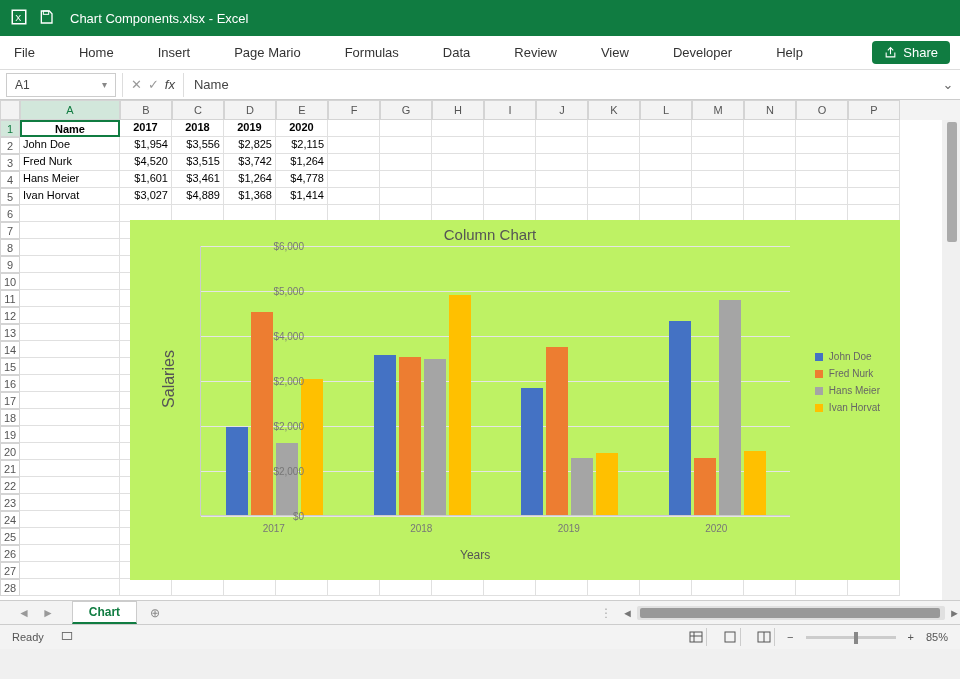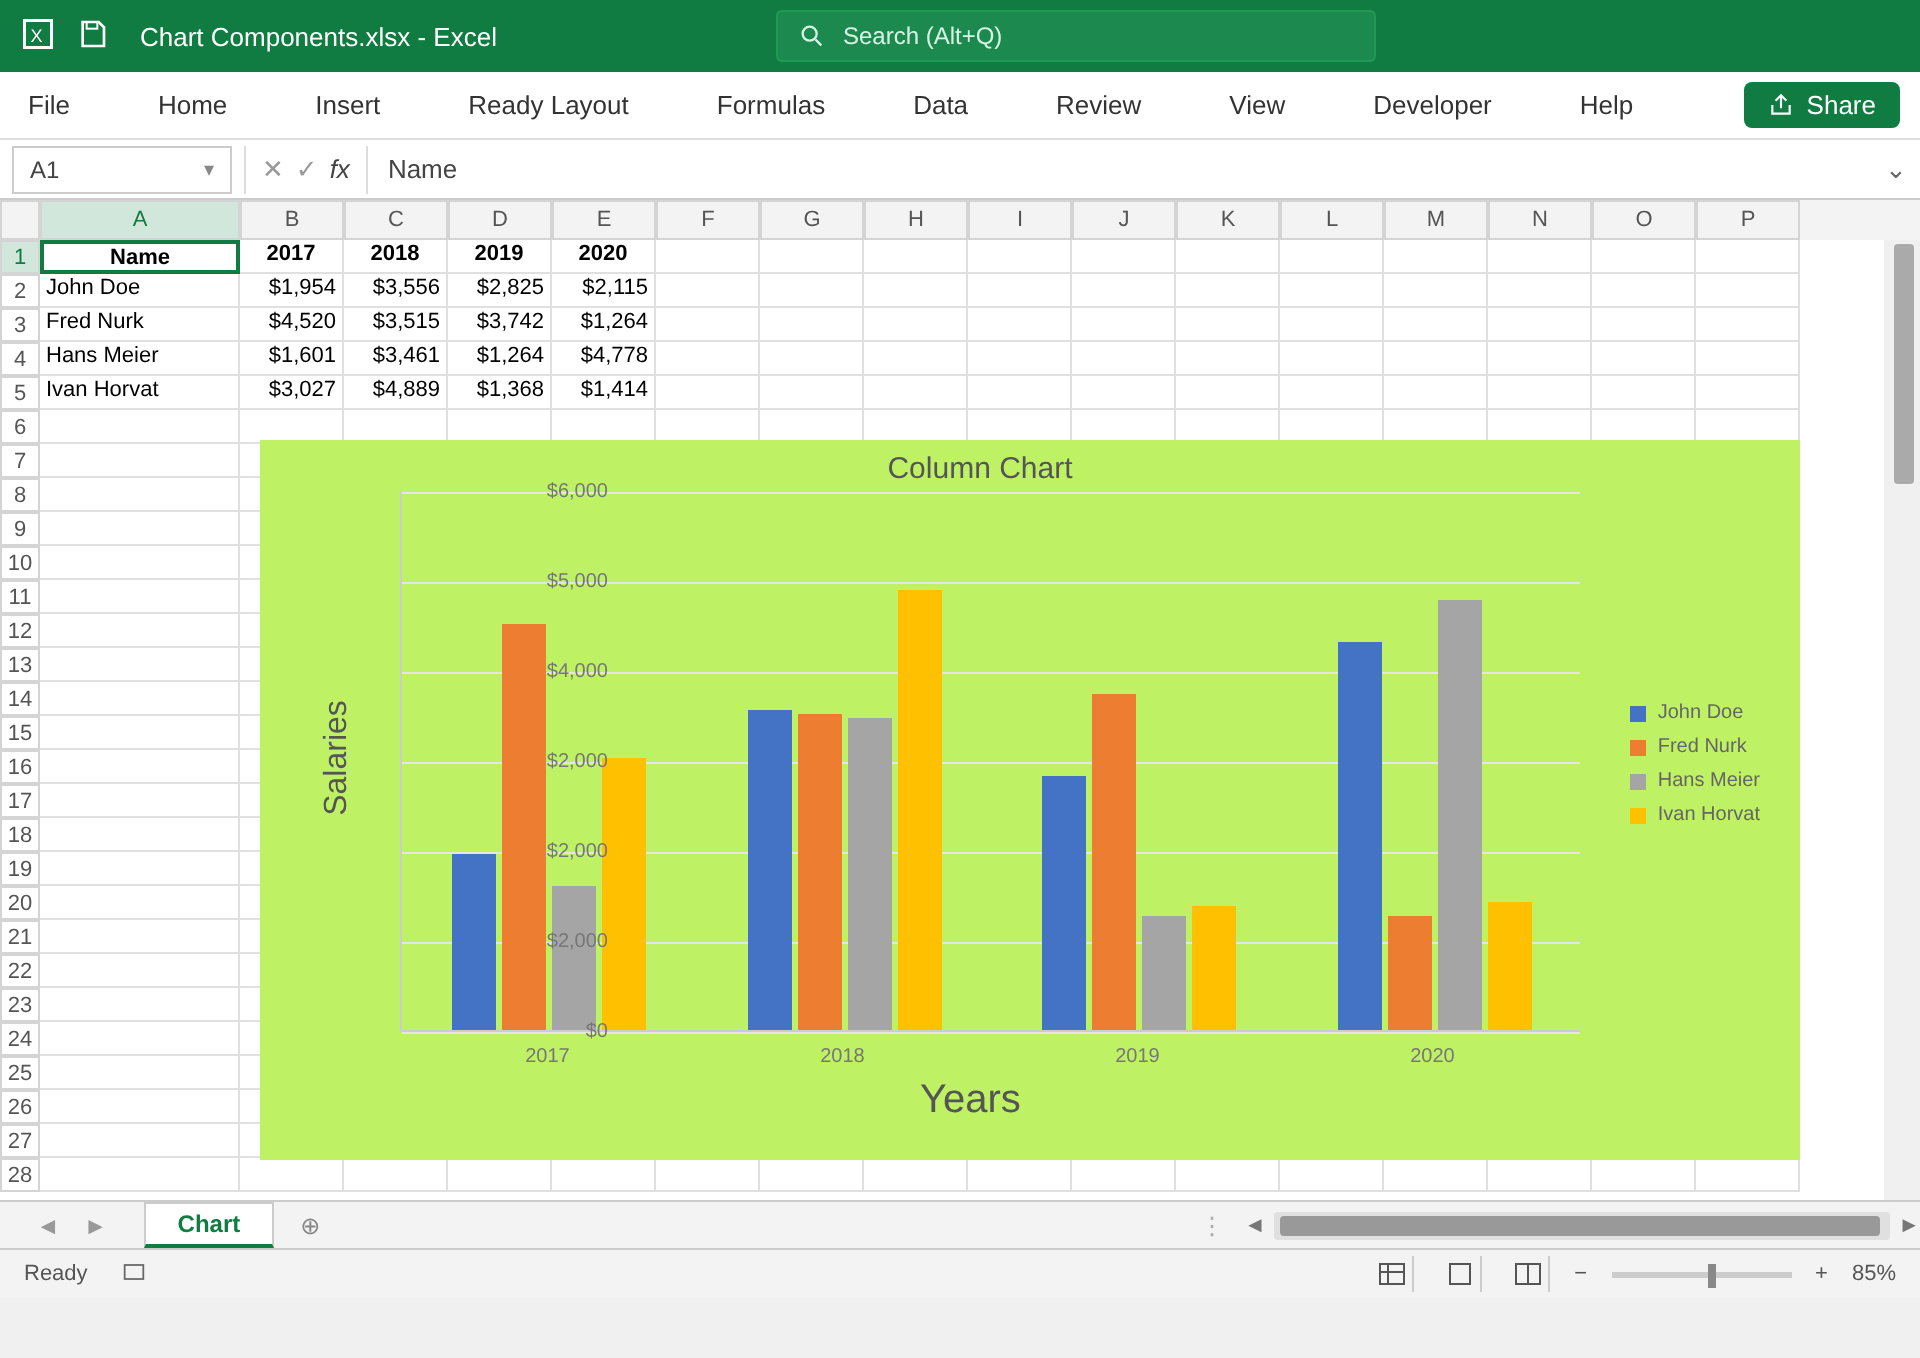--- a/index.html
+++ b/index.html
@@ -34,21 +34,21 @@
 .cell.selected { border: 2px solid #107C41; z-index: 5; }
 .colhdr.sel, .rowhdr.sel { background: #d2e7db; color: #107C41; }
 .chart-overlay { position: absolute; left: 130px; top: 120px; width: 770px; height: 360px; background: #bef264; }
 .chart-title { text-align: center; font-size: 15px; color: #555; margin-top: 6px; margin-left: -50px; }
 .plot { position: absolute; left: 70px; top: 26px; width: 590px; height: 270px; border-left: 1px solid #ccc; border-bottom: 1px solid #ccc; }
 .gridline { position: absolute; left: 0; right: 0; border-top: 1px solid #e5e5e5; }
 .ytick { position: absolute; right: 596px; font-size: 10px; color: #777; transform: translateY(-50%); }
 .xtick { position: absolute; bottom: 46px; font-size: 10px; color: #777; transform: translateX(-50%); }
 .bar { position: absolute; bottom: 0; }
 .ylabel { position: absolute; left: 10px; top: 150px; transform: rotate(-90deg); transform-origin: center; font-size: 16px; color: #555; }
-.xlabel { position: absolute; left: 330px; bottom: 18px; font-size: 20px; color: #555; }
+.xlabel { position: absolute; left: 330px; bottom: 18px; font-size: 12px; color: #555; }
 .legend { position: absolute; right: 20px; top: 125px; font-size: 10px; color: #666; }
 .legend-item { display: flex; align-items: center; gap: 6px; margin: 6px 0; }
 .legend-swatch { width: 8px; height: 8px; }
 .sheet-tabs { background: #f3f3f3; height: 24px; display: flex; align-items: center; border-top: 1px solid #ccc; font-size: 12px; }
 .stab-nav { padding: 0 18px; color: #999; display: flex; gap: 12px; }
 .sheet-tab { padding: 3px 16px; background: #fff; border: 1px solid #ccc; border-bottom: 2px solid #107C41; color: #107C41; font-weight: 600; }
 .add-sheet { margin-left: 8px; color: #888; width: 20px; height: 20px; border-radius: 50%; display: flex; align-items: center; justify-content: center; }
 .hscroll-area { margin-left: auto; width: 360px; display: flex; align-items: center; gap: 4px; }
 .hscroll { flex: 1; height: 14px; background: #e0e0e0; border-radius: 2px; position: relative; }
 .hscroll-thumb { position: absolute; left: 3px; top: 2px; width: 300px; height: 10px; background: #999; border-radius: 2px; }
@@ -70,34 +70,27 @@
     <span><svg width="18" height="18" viewBox="0 0 24 24">
           <rect x="3" y="3" width="18" height="18" fill="none" stroke="white" stroke-width="2"></rect>
           <text x="7" y="17" font-size="12" fill="white">X</text>
         </svg></span>
     <span><svg width="16" height="16" viewBox="0 0 24 24" class="icon-svg">
           <path d="M5 3h12l4 4v14H5z" fill="none" stroke="white" stroke-width="2"></path>
           <rect x="8" y="3" width="8" height="5" fill="none" stroke="white" stroke-width="1.5"></rect>
         </svg></span>
   </div>
   <span class="title"><span>Chart Components.xlsx</span><span>  -  Excel</span></span>
-  <div class="searchbox">
-    <svg width="14" height="14" viewBox="0 0 24 24">
-        <circle cx="10" cy="10" r="6" fill="none" stroke="#d6f5e3" stroke-width="2"></circle>
-        <line x1="15" y1="15" x2="20" y2="20" stroke="#d6f5e3" stroke-width="2"></line>
-      </svg>
-    <span>Search (Alt+Q)</span>
-  </div>
 </div>
 
 <div class="ribbon">
   <span class="tab" style="margin-right: 22px;">File</span>
     <span class="tab" style="margin-right: 22px;">Home</span>
     <span class="tab" style="margin-right: 22px;">Insert</span>
-    <span class="tab" style="margin-right: 22px;">Ready Layout</span>
+    <span class="tab" style="margin-right: 22px;">Page Mario</span>
     <span class="tab" style="margin-right: 22px;">Formulas</span>
     <span class="tab" style="margin-right: 22px;">Data</span>
     <span class="tab" style="margin-right: 22px;">Review</span>
     <span class="tab" style="margin-right: 22px;">View</span>
     <span class="tab" style="margin-right: 22px;">Developer</span>
     <span class="tab" style="margin-right: 22px;">Help</span>
   <div class="share-btn">
     <svg width="13" height="13" viewBox="0 0 24 24">
         <path d="M4 12v8h16v-8M12 3v12M7 8l5-5 5 5" fill="none" stroke="white" stroke-width="2"></path>
       </svg>

